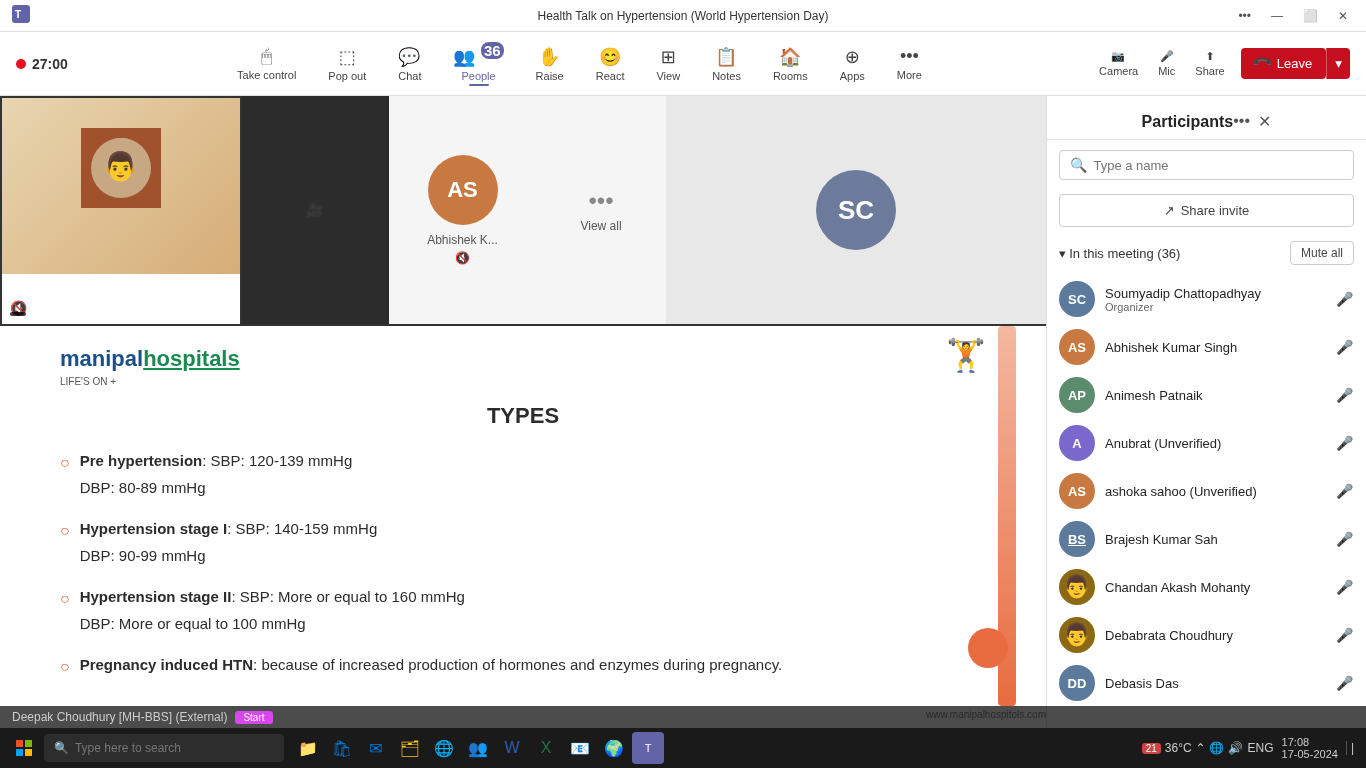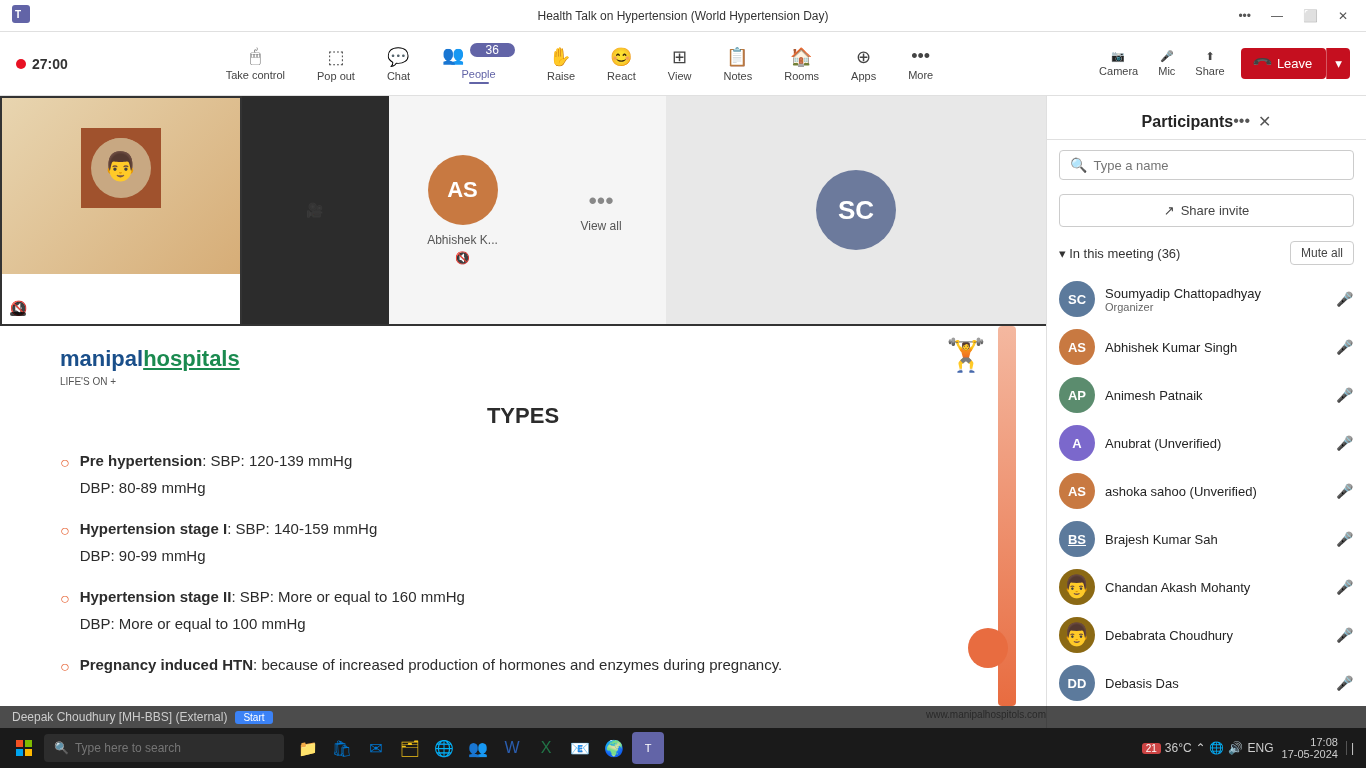--- a/index.html
+++ b/index.html
@@ -230,21 +230,21 @@
     .taskbar-start { width: 32px; height: 32px; display: flex; align-items: center; justify-content: center; cursor: pointer; }
     .taskbar-search {
       background: #2d2d2d; border: none; border-radius: 4px;
       height: 28px; width: 240px; display: flex; align-items: center;
       padding: 0 10px; gap: 6px; cursor: text;
     }
     .taskbar-search input { background: transparent; border: none; outline: none; color: #ccc; font-size: 12px; flex: 1; }
     .taskbar-icons { display: flex; gap: 2px; flex: 1; padding-left: 4px; }
     .taskbar-icon { width: 32px; height: 32px; border-radius: 4px; display: flex; align-items: center; justify-content: center; cursor: pointer; font-size: 16px; }
     .taskbar-right { display: flex; align-items: center; gap: 8px; margin-left: auto; }
-    .taskbar-time { color: #ccc; font-size: 11px; text-align: right; }
+    .taskbar-time { color: #ccc; font-size: 11px; text-align: left; }
     .sys-icons { display: flex; align-items: center; gap: 4px; }
     .sys-icon { color: #ccc; font-size: 12px; cursor: pointer; }
 
     .tooltip-label {
       position: absolute; bottom: 8px; left: 8px;
       background: rgba(0,0,0,0.75); color: #fff; font-size: 11px;
       padding: 2px 8px; border-radius: 3px;
     }
   </style>
 </head>
@@ -280,21 +280,21 @@
     </div>
     <div class="toolbar-btn">
       <span class="icon">⬚</span>
       <span>Pop out</span>
     </div>
     <div class="toolbar-btn">
       <span class="icon">💬</span>
       <span>Chat</span>
     </div>
     <div class="toolbar-btn active">
-      <span class="icon">👥 <sup style="font-size:12px;background:#6264a7;color:#fff;border-radius:8px;padding:0 16px;">36</sup></span>
+      <span class="icon">👥 <sup style="font-size:15px;background:#6264a7;color:#fff;border-radius:8px;padding:0 3px;font-weight:bold;">36</sup></span>
       <span>People</span>
       <div class="active-underline"></div>
     </div>
     <div class="toolbar-btn">
       <span class="icon">✋</span>
       <span>Raise</span>
     </div>
     <div class="toolbar-btn">
       <span class="icon">😊</span>
       <span>React</span>
@@ -533,21 +533,21 @@
         </div>
         <span class="p-mute">🎤</span>
       </div>
 
     </div>
   </div>
 </div>
 
 <div style="position:absolute;bottom:40px;left:0;right:0;display:flex;align-items:center;gap:8px;padding:4px 12px;background:rgba(0,0,0,0.7);">
   <span style="color:#ccc;font-size:12px;">Deepak Choudhury [MH-BBS] (External)</span>
-  <span style="background:#3b82f6;color:#fff;font-size:10px;padding:1px 8px;border-radius:3px;cursor:pointer;">Start</span>
+  <span style="background:#d946ef;color:#fff;font-size:10px;padding:1px 8px;border-radius:3px;cursor:pointer;">Start</span>
 </div>
 
 <div id="taskbar">
   <div class="taskbar-start">
     <svg width="18" height="18" viewBox="0 0 18 18">
       <rect x="1" y="1" width="7" height="7" fill="#f25022"></rect>
       <rect x="10" y="1" width="7" height="7" fill="#7fba00"></rect>
       <rect x="1" y="10" width="7" height="7" fill="#00a4ef"></rect>
       <rect x="10" y="10" width="7" height="7" fill="#ffb900"></rect>
     </svg>

